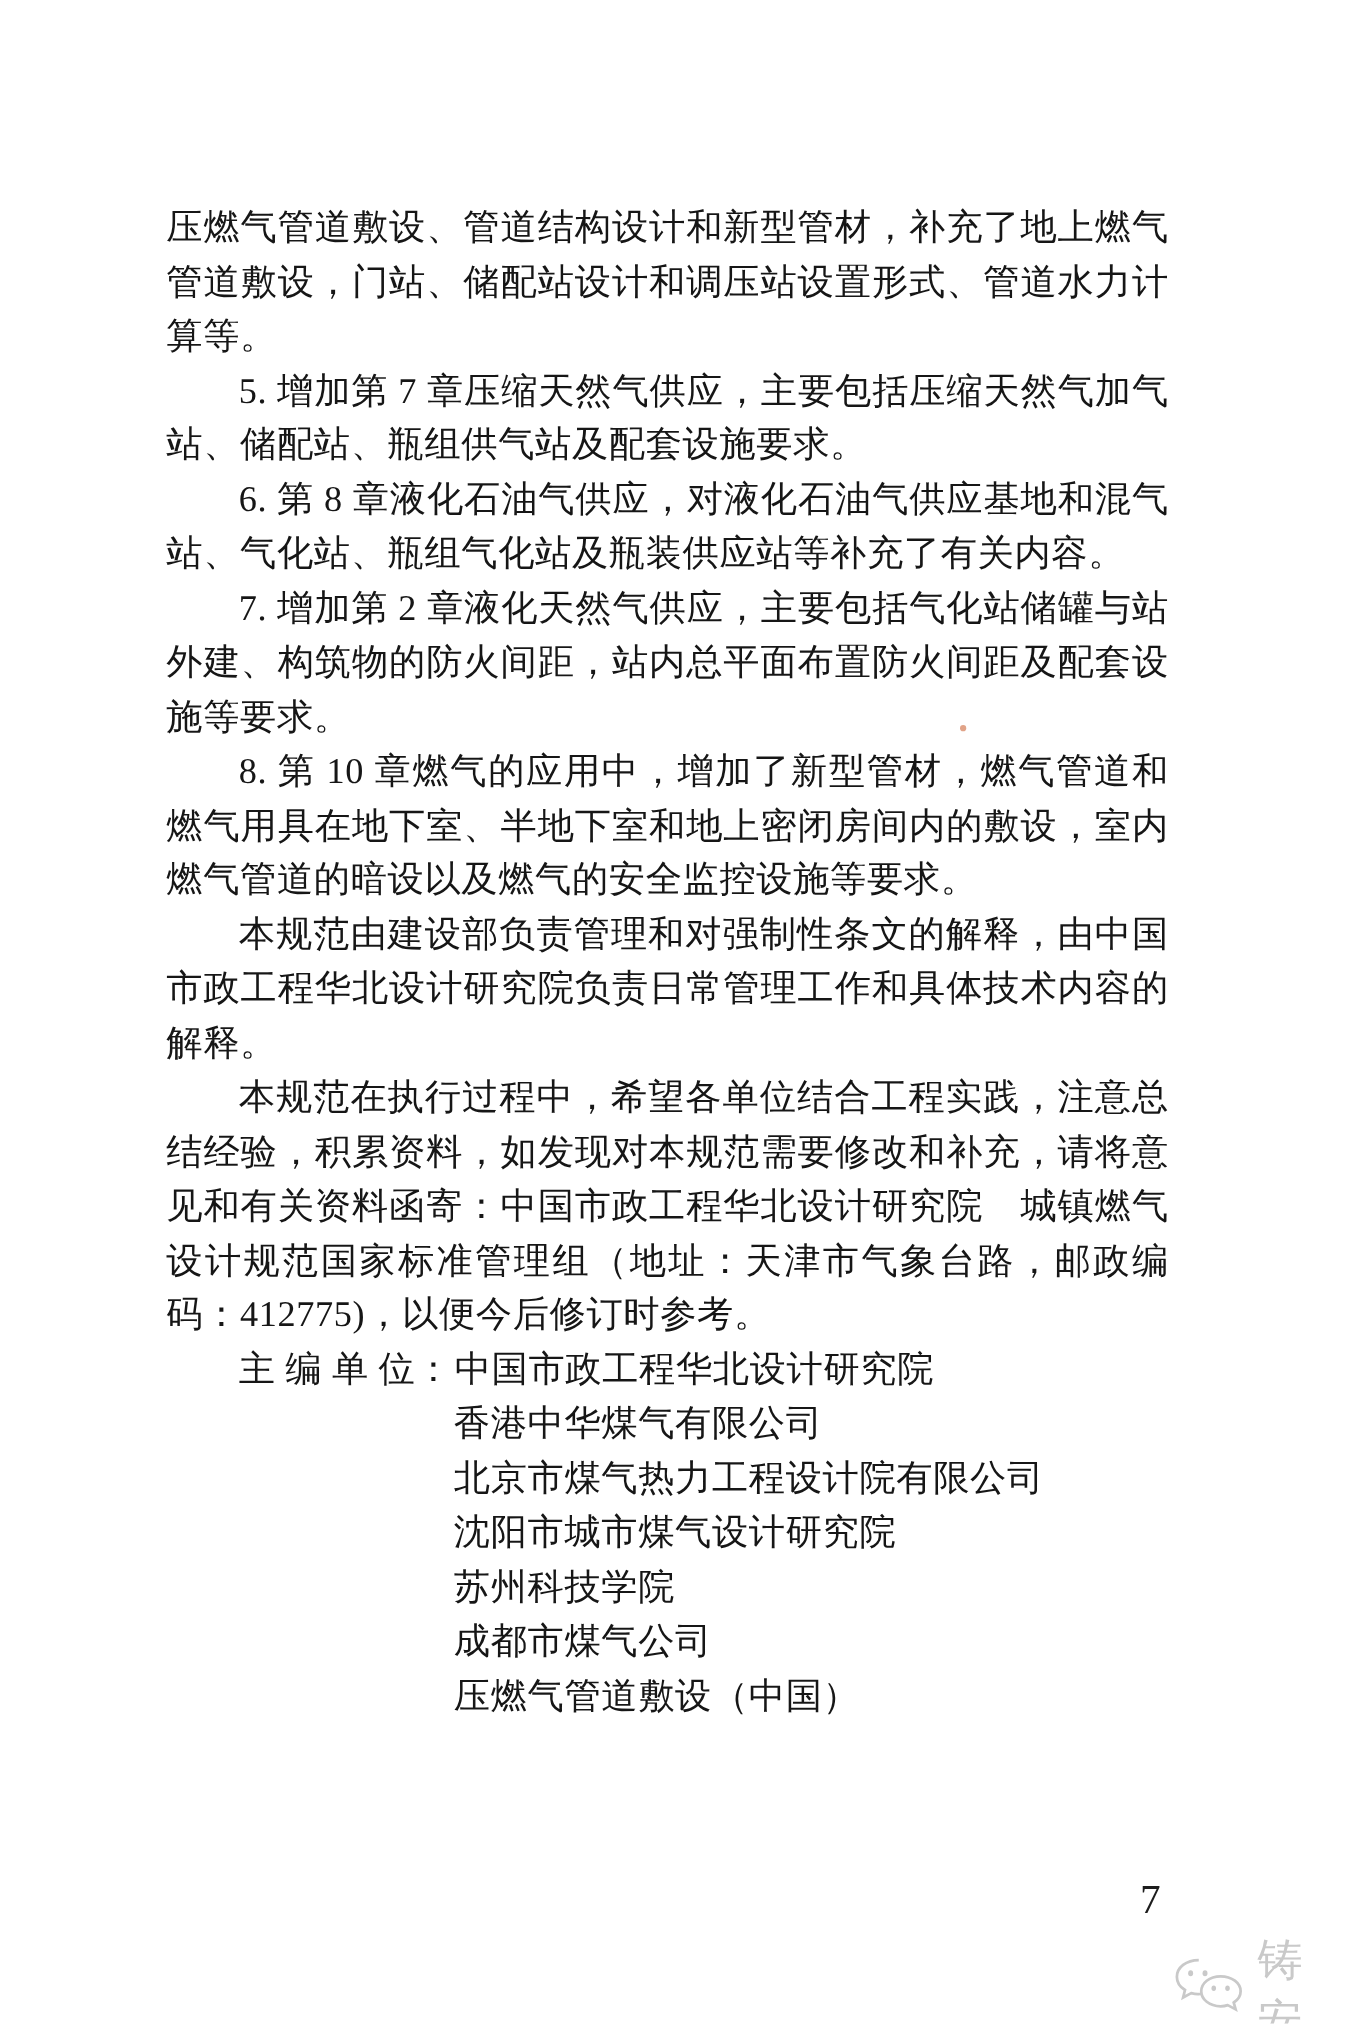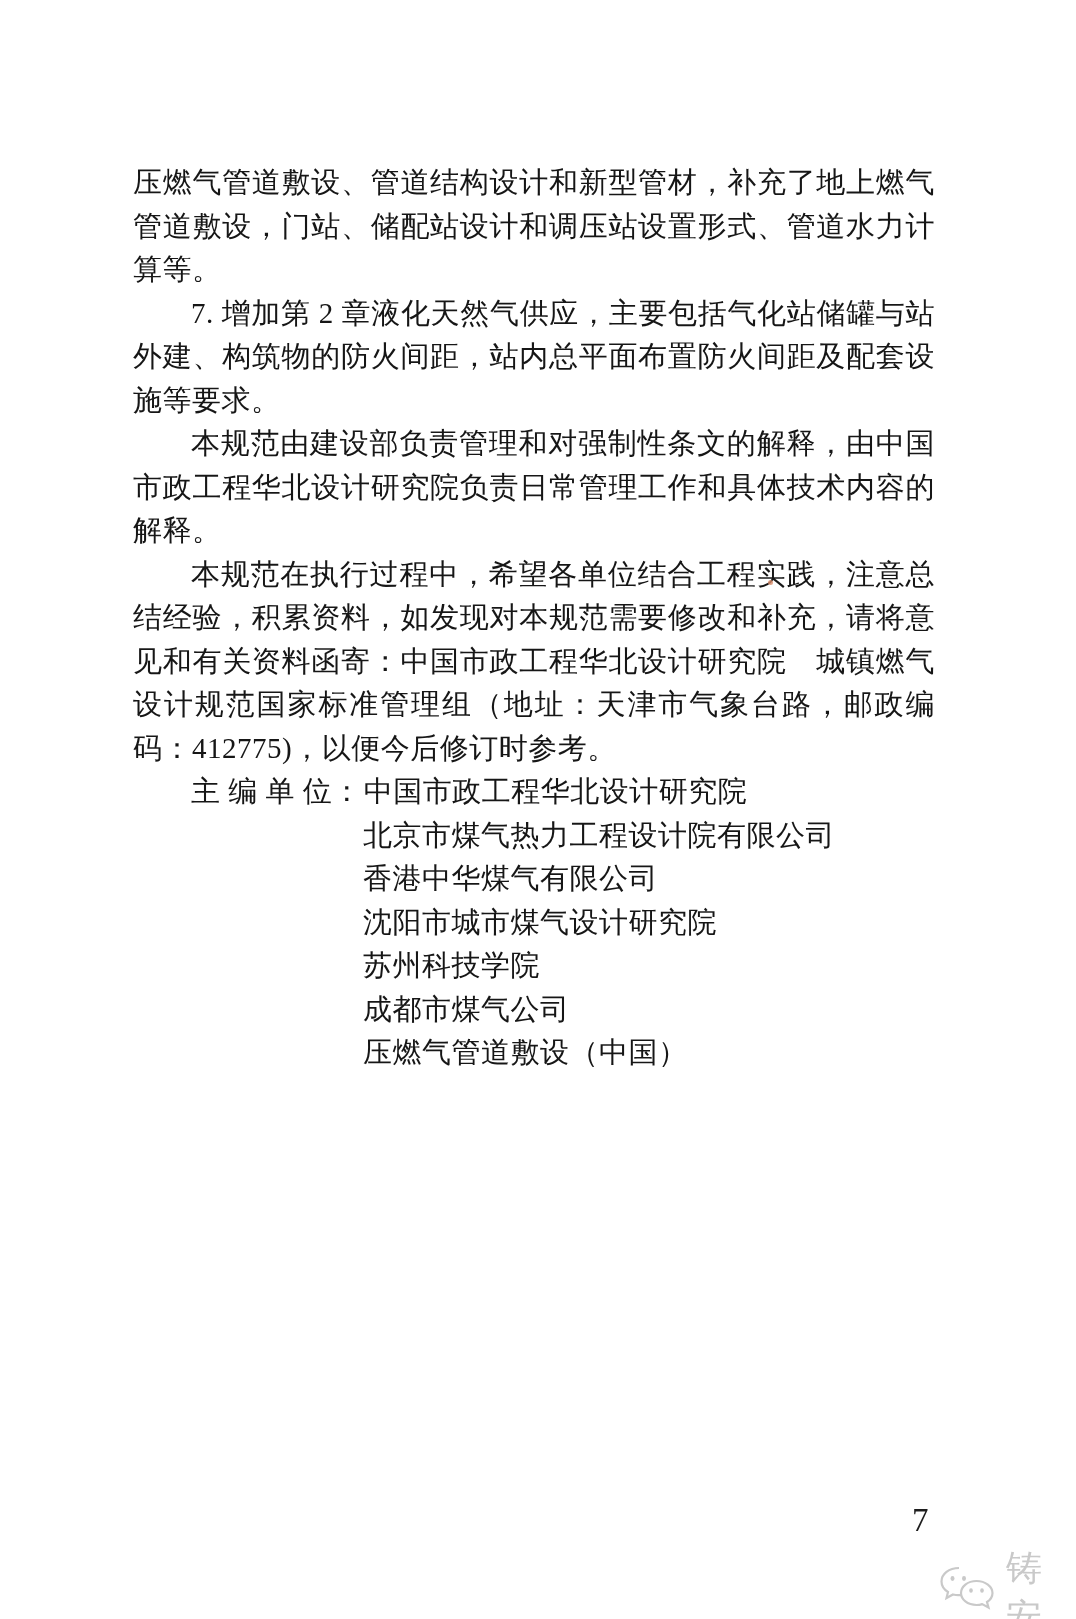--- a/index.html
+++ b/index.html
@@ -76,31 +76,34 @@
     opacity: 0.8;
   }
 </style>
 </head>
 <body>
 
 <div class="page">
 
   <div class="content">
     <p class="para">压燃气管道敷设、管道结构设计和新型管材，补充了地上燃气管道敷设，门站、储配站设计和调压站设置形式、管道水力计算等。</p>
+    <p class="para indent">5. 增加第 7 章压缩天然气供应，主要包括压缩天然气加气站、储配站、瓶组供气站及配套设施要求。</p>
+    <p class="para indent">6. 第 8 章液化石油气供应，对液化石油气供应基地和混气站、气化站、瓶组气化站及瓶装供应站等补充了有关内容。</p>
     <p class="para indent">7. 增加第 2 章液化天然气供应，主要包括气化站储罐与站外建、构筑物的防火间距，站内总平面布置防火间距及配套设施等要求。</p>
+    <p class="para indent">8. 第 10 章燃气的应用中，增加了新型管材，燃气管道和燃气用具在地下室、半地下室和地上密闭房间内的敷设，室内燃气管道的暗设以及燃气的安全监控设施等要求。</p>
     <p class="para indent">本规范由建设部负责管理和对强制性条文的解释，由中国市政工程华北设计研究院负责日常管理工作和具体技术内容的解释。</p>
     <p class="para indent">本规范在执行过程中，希望各单位结合工程实践，注意总结经验，积累资料，如发现对本规范需要修改和补充，请将意见和有关资料函寄：中国市政工程华北设计研究院　城镇燃气设计规范国家标准管理组（地址：天津市气象台路，邮政编码：412775)，以便今后修订时参考。</p>
 
     <div class="editor-line">
       <span class="editor-label">主 编 单 位：</span><span>中国市政工程华北设计研究院</span>
     </div>
 
 
+    <div class="editor-cont">香港中华煤气有限公司</div>
     <div class="editor-cont">北京市煤气热力工程设计院有限公司</div>
-    <div class="editor-cont">香港中华煤气有限公司</div>
     <div class="editor-cont">沈阳市城市煤气设计研究院</div>
     <div class="editor-cont">苏州科技学院</div>
     <div class="editor-cont">成都市煤气公司</div>
     <div class="editor-cont">压燃气管道敷设（中国）</div>
   </div>
 
   <div class="artifact-dot"></div>
 
   <div class="page-number">7</div>
 

